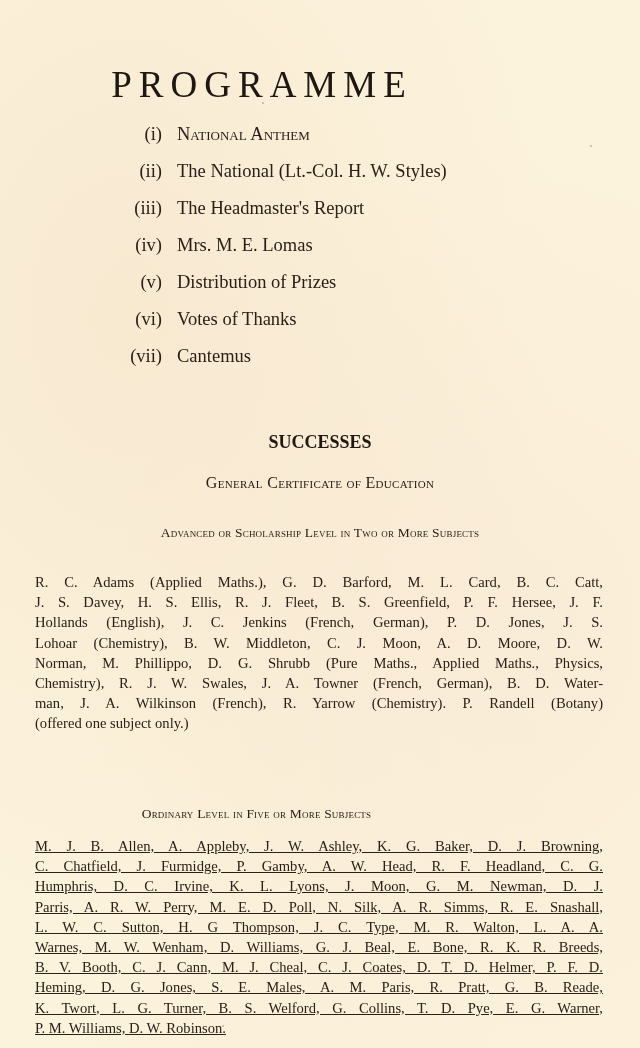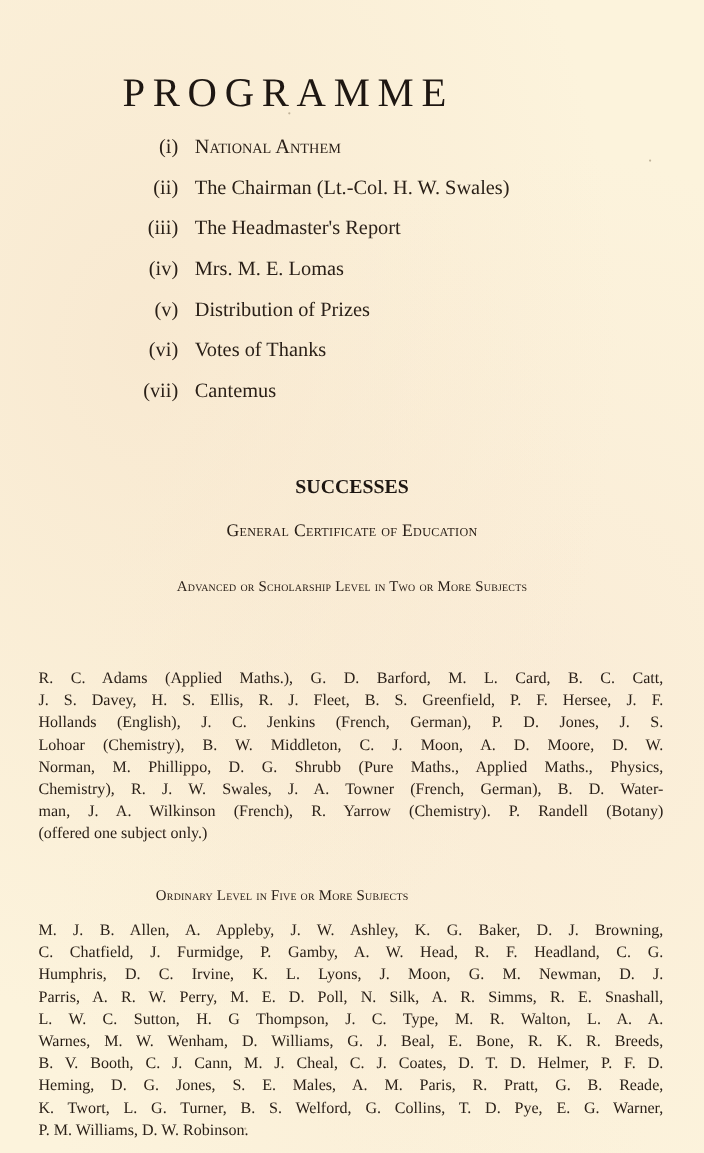--- a/index.html
+++ b/index.html
@@ -43,44 +43,44 @@
   .adv-sub {
     position: absolute; top: 545px; left: 0; width: 640px;
     text-align: center; font-size: 14.5px;
   }
   .name-block {
     position: absolute; left: 35px; width: 568px;
     font-size: 14.6px; line-height: 20.2px; text-align: justify;
   }
   .name-line { display: block; text-align: justify; text-align-last: justify; white-space: nowrap; }
   .name-line.last { text-align-last: left; }
-  .adv-block { top: 607px; }
+  .adv-block { top: 572px; }
   .ord-heading {
     position: absolute; top: 806px; left: 0; width: 513px;
     text-align: center; font-size: 13.5px; font-variant: small-caps; letter-spacing: 0.2px;
   }
   .ord-block { top: 812px; }
-  .ord-block { top: 836px; }
+  .ord-block { top: 836px; text-decoration: underline; }
   .speck { position: absolute; width: 2px; height: 2px; background: #9a8a70; border-radius: 50%; opacity: 0.6; }
 </style>
 </head>
 <body>
 
 <div class="page">
 
   <h1 class="title">PROGRAMME</h1>
 
   <div class="programme-list">
     <div class="prog-item" style="top:2px">
       <span class="prog-num">(i)</span>
       <span class="prog-text smallcaps">National Anthem</span>
     </div>
     <div class="prog-item" style="top:39px">
       <span class="prog-num">(ii)</span>
-      <span class="prog-text">The Chairman (Lt.-Col. H. W. Swales)</span>
+      <span class="prog-text">The National (Lt.-Col. H. W. Styles)</span>
     </div>
     <div class="prog-item" style="top:76px">
       <span class="prog-num">(iii)</span>
       <span class="prog-text">The Headmaster's Report</span>
     </div>
     <div class="prog-item" style="top:113px">
       <span class="prog-num">(iv)</span>
       <span class="prog-text">Mrs. M. E. Lomas</span>
     </div>
     <div class="prog-item" style="top:150px">

